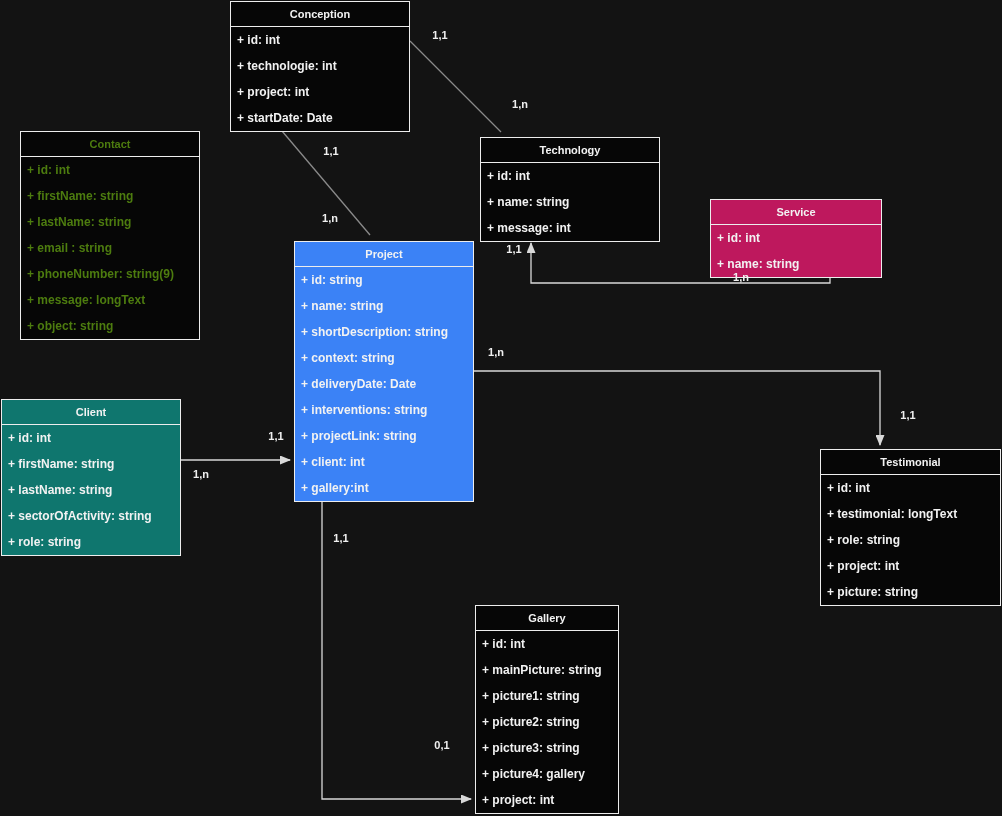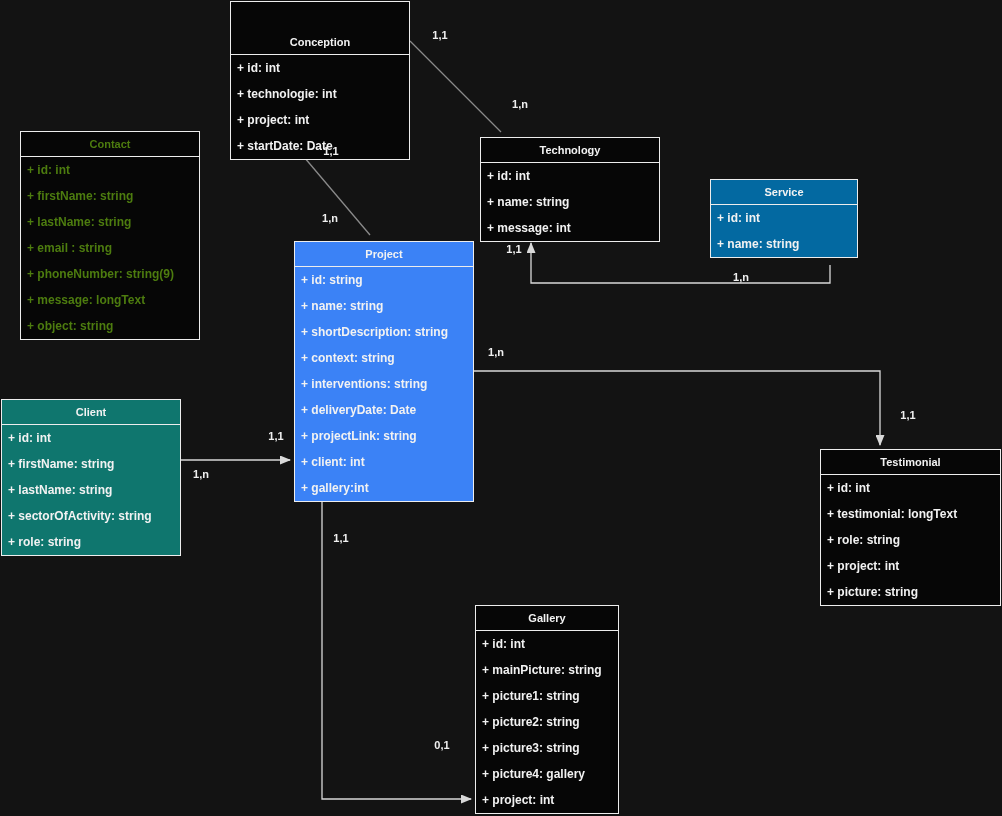--- a/index.html
+++ b/index.html
@@ -71,21 +71,21 @@
       </marker>
     </defs>
   <polyline points="410,41 501,132" fill="none" stroke="#8a8a8a" stroke-width="1.3"></polyline>
       <polyline points="282,131 370,235" fill="none" stroke="#8a8a8a" stroke-width="1.3"></polyline>
       <polyline points="181,460 290,460" fill="none" stroke="#d9d9d9" stroke-width="1.3" marker-end="url(#arrowhead)"></polyline>
       <polyline points="474,371 880,371 880,445" fill="none" stroke="#d9d9d9" stroke-width="1.3" marker-end="url(#arrowhead)"></polyline>
       <polyline points="322,500 322,799 471,799" fill="none" stroke="#d9d9d9" stroke-width="1.3" marker-end="url(#arrowhead)"></polyline>
       <polyline points="830,265 830,283 531,283 531,243" fill="none" stroke="#d9d9d9" stroke-width="1.3" marker-end="url(#arrowhead)"></polyline>
     </svg>
 <div class="entity" style="left: 230px; top: 1px; width: 180px; background: rgb(6, 6, 6); border-color: rgb(237, 237, 237); color: rgb(242, 242, 242);">
-    <div class="entity-title" style="border-bottom-color: rgb(237, 237, 237); margin-top: 28px;">Conception</div>
+    <div class="entity-title" style="border-bottom-color: rgb(237, 237, 237);">Conception</div>
     <div>
         <div class="attr">+ id: int</div>
         <div class="attr">+ technologie: int</div>
         <div class="attr">+ project: int</div>
         <div class="attr">+ startDate: Date</div>
       </div>
   </div>
     <div class="entity" style="left: 20px; top: 131px; width: 180px; background: rgb(6, 6, 6); border-color: rgb(237, 237, 237); color: #4d7c0f;">
     <div class="entity-title" style="border-bottom-color: rgb(237, 237, 237);">Contact</div>
     <div>
@@ -99,36 +99,36 @@
       </div>
   </div>
     <div class="entity" style="left: 480px; top: 137px; width: 180px; background: rgb(6, 6, 6); border-color: rgb(237, 237, 237); color: rgb(242, 242, 242);">
     <div class="entity-title" style="border-bottom-color: rgb(237, 237, 237);">Technology</div>
     <div>
         <div class="attr">+ id: int</div>
         <div class="attr">+ name: string</div>
         <div class="attr">+ message: int</div>
       </div>
   </div>
-    <div class="entity" style="left: 710px; top: 179px; width: 148px; background: #0369a1; border-color: rgb(237, 237, 237); color: rgb(242, 242, 242);">
+    <div class="entity" style="left: 710px; top: 199px; width: 172px; background: #be185d; border-color: rgb(237, 237, 237); color: rgb(242, 242, 242);">
     <div class="entity-title" style="border-bottom-color: rgb(237, 237, 237);">Service</div>
     <div>
         <div class="attr">+ id: int</div>
         <div class="attr">+ name: string</div>
       </div>
   </div>
     <div class="entity" style="left: 294px; top: 241px; width: 180px; background: #3b82f6; border-color: rgb(237, 237, 237); color: rgb(242, 242, 242);">
     <div class="entity-title" style="border-bottom-color: rgb(237, 237, 237);">Project</div>
     <div>
         <div class="attr">+ id: string</div>
         <div class="attr">+ name: string</div>
         <div class="attr">+ shortDescription: string</div>
         <div class="attr">+ context: string</div>
+        <div class="attr">+ deliveryDate: Date</div>
         <div class="attr">+ interventions: string</div>
-        <div class="attr">+ deliveryDate: Date</div>
         <div class="attr">+ projectLink: string</div>
         <div class="attr">+ client: int</div>
         <div class="attr">+ gallery:int</div>
       </div>
   </div>
     <div class="entity" style="left: 1px; top: 399px; width: 180px; background: #0f766e; border-color: rgb(237, 237, 237); color: rgb(242, 242, 242);">
     <div class="entity-title" style="border-bottom-color: rgb(237, 237, 237);">Client</div>
     <div>
         <div class="attr">+ id: int</div>
         <div class="attr">+ firstName: string</div>

